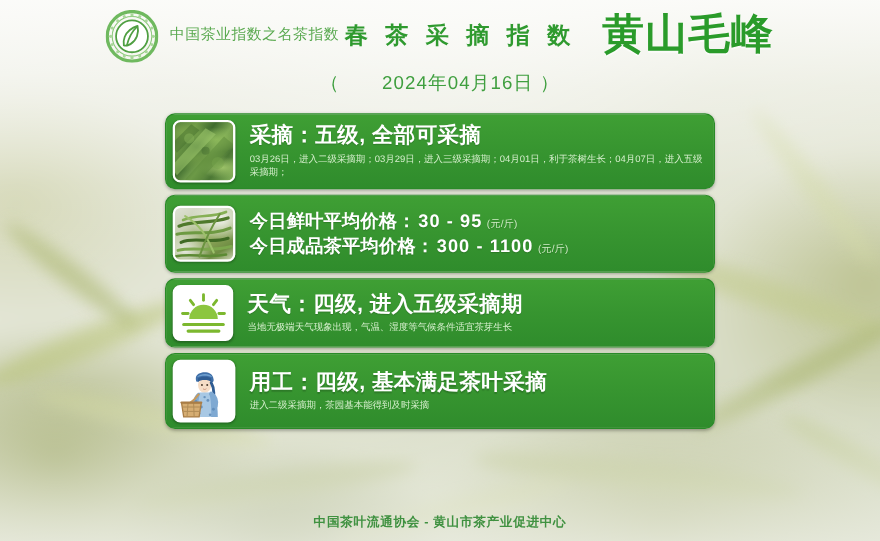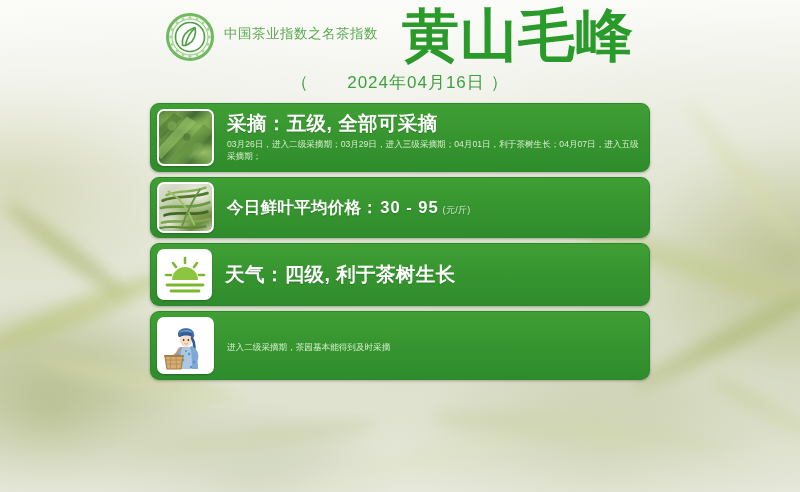--- a/index.html
+++ b/index.html
@@ -52,21 +52,21 @@
   #index-block{display:flex;align-items:center;line-height:1;}
   #index-sub{
     font-size:13.5px;color:#59a94f;letter-spacing:.5px;font-weight:400;
     margin-bottom:3px;
   }
   #index-main{
     font-size:21px;color:#2f9a2f;font-weight:bold;letter-spacing:5px;
     text-indent:5px;
   }
   #tea-name{
-    font-size:57px;color:#2a9b2a;font-weight:bold;letter-spacing:1px;
+    font-size:38px;color:#2a9b2a;font-weight:bold;letter-spacing:1px;
     margin-left:14px;line-height:1;
     text-shadow:0 1px 1px rgba(255,255,255,.6);
   }
   #meta-row{
     margin-top:7px;font-size:17px;color:#3f9f3f;letter-spacing:1px;
     display:flex;align-items:center;gap:6px;
   }
   #meta-row .gap{display:inline-block;width:26px;}
 
   
@@ -80,21 +80,21 @@
     position:relative;
     border-radius:9px;
     background:linear-gradient(180deg,#3f9f34 0%,#379530 48%,#2f8c2c 100%);
     border:1px solid #2a8a28;
     box-shadow:0 1px 3px rgba(0,0,0,.28);
     display:flex;align-items:center;
     padding:6px;
     overflow:hidden;
   }
   .card.c1{height:69px;}
-  .card.c2{height:61px;}
+  .card.c2{height:71px;}
   .card.c3{height:63px;}
   .card.c4{height:69px;}
 
   .thumb{
     flex:0 0 auto;
     border-radius:7px;
     overflow:hidden;
     background:#fff;
     border:2px solid #ffffff;
     box-shadow:0 1px 2px rgba(0,0,0,.25);
@@ -183,20 +183,21 @@
               <circle cx="11" cy="10" r="1.4"></circle>
                 <circle cx="17" cy="6" r="1.4"></circle>
             </g>
             <path d="M29 14.5c1.6 6.4-.8 13.2-6.4 16.6-2.2 1.3-4.6 1.6-6 1.2-.9-4.9 1.1-10.6 5.4-14.1 2.2-1.8 4.8-3 7-3.7z" fill="none" stroke="#4f9f42" stroke-width="1.7" stroke-linejoin="round"></path>
             <path d="M28.4 15.4c-3.6 3.4-7.3 9.4-9.1 17" fill="none" stroke="#4f9f42" stroke-width="1.5" stroke-linecap="round"></path>
           </svg>
         </div>
 
         <div id="index-block">
           <div id="index-sub">中国茶业指数之名茶指数</div>
+          <div id="index-main">春 茶 采 摘 指 数</div>
         </div>
 
         <div id="tea-name">黄山毛峰</div>
       </div>
 
       <div id="meta-row">
         <span>（</span>
         <span class="gap"></span>
         <span>2024年04月16日</span>
         <span>）</span>
@@ -248,20 +249,23 @@
               <path d="M10 8 C24 16 30 26 38 44" stroke="#9cc06a" stroke-width="2"></path>
               <path d="M44 6 C36 18 30 30 24 48" stroke="#6b9440" stroke-width="2"></path>
             </g>
           </svg>
         </div>
       </div>
       <div class="body">
         <div class="price-line">
           <span class="lbl">今日鲜叶平均价格：</span><span class="val">30 - 95</span><span class="unit">(元/斤)</span>
         </div>
+        <div class="price-line">
+          <span class="lbl">今日成品茶平均价格：</span><span class="val">300 - 1100</span><span class="unit">(元/斤)</span>
+        </div>
       </div>
     </div>
 
     <div class="card c3">
       <div class="thumb">
         <div class="thumb-inner" style="background:#ffffff;display:flex;align-items:center;justify-content:center;">
           <svg width="42" height="38" viewBox="0 0 42 38" aria-hidden="true">
             <g stroke="#7cb82f" stroke-width="2.6" stroke-linecap="round">
               <line x1="21" y1="2" x2="21" y2="7"></line>
               <line x1="9" y1="7" x2="12" y2="11"></line>
@@ -271,21 +275,22 @@
             </g>
             <path d="M8 24 A13 13 0 0 1 34 24 Z" fill="#8cc63f"></path>
             <g stroke="#7cb82f" stroke-width="2.8" stroke-linecap="round">
               <line x1="3" y1="29" x2="39" y2="29"></line>
               <line x1="7" y1="35" x2="35" y2="35"></line>
             </g>
           </svg>
         </div>
       </div>
       <div class="body">
-        <div class="headline">天气：四级, 利于茶树生长</div>
+        <div class="headline">天气：四级, 进入五级采摘期</div>
+        <div class="sub">当地无极端天气现象出现，气温、湿度等气候条件适宜茶芽生长</div>
       </div>
     </div>
 
     <div class="card c4">
       <div class="thumb">
         <div class="thumb-inner" style="background:#ffffff;display:flex;align-items:center;justify-content:center;">
           <svg width="48" height="50" viewBox="0 0 48 50" aria-hidden="true">
 
             <path d="M16 13 C16 6 31 5 32 13 C33 16 31 17 30 16 L18 16 C16.5 16.5 16 15 16 13 Z" fill="#3f6fa8"></path>
             <path d="M17 12 C20 8 29 8 31 12 C28 10 20 10 17 12 Z" fill="#6fa0cf"></path>
@@ -319,22 +324,24 @@
               <line x1="4" y1="39" x2="20" y2="39"></line>
               <line x1="4.7" y1="43" x2="19.4" y2="43"></line>
               <line x1="9" y1="35" x2="8" y2="48"></line>
               <line x1="14" y1="35" x2="14.5" y2="48"></line>
             </g>
             <path d="M3 35 L21 35" stroke="#a97d46" stroke-width="2" stroke-linecap="round"></path>
           </svg>
         </div>
       </div>
       <div class="body">
+        <div class="headline">用工：四级, 基本满足茶叶采摘</div>
         <div class="sub">进入二级采摘期，茶园基本能得到及时采摘</div>
       </div>
     </div>
 
   </div>
 
   <div id="footer">
+    <div id="footer-main">中国茶叶流通协会 - 黄山市茶产业促进中心</div>
   </div>
 
 </div>
 
 </body></html>

